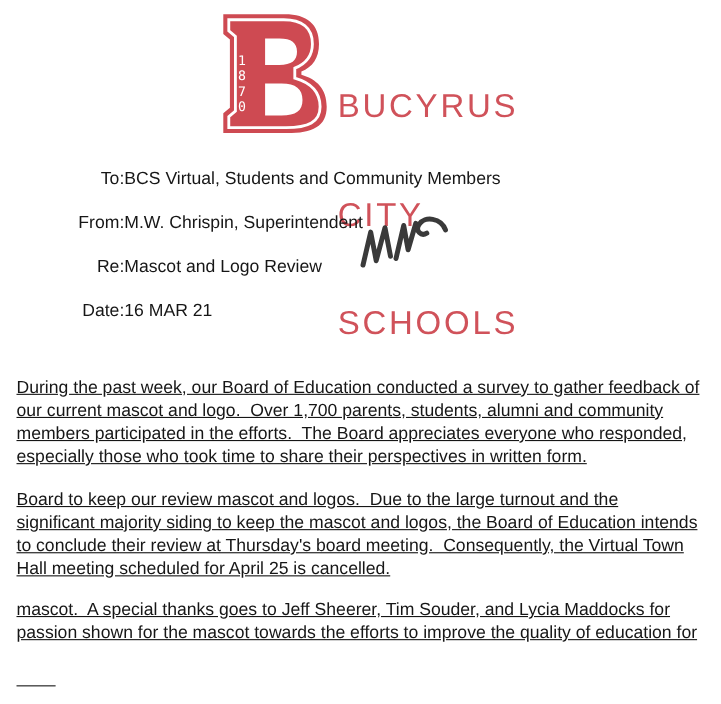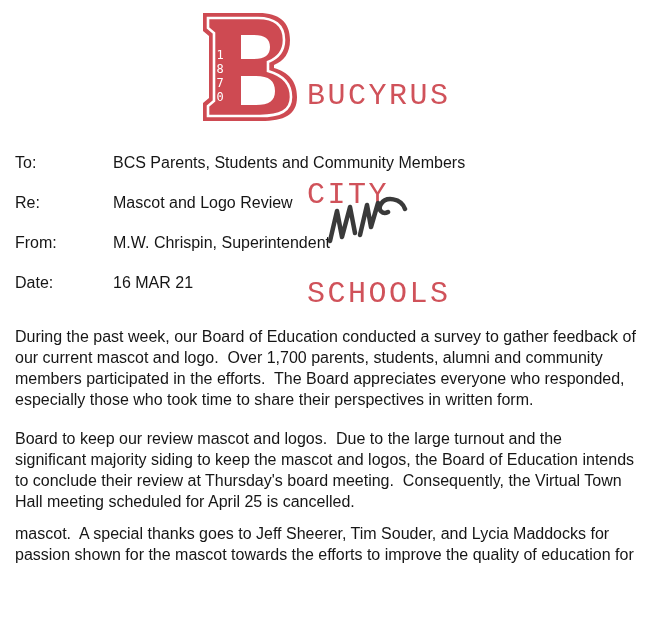--- a/index.html
+++ b/index.html
@@ -20,57 +20,57 @@
     top: 11px;
   }
   .logo-year {
     font-family: "DejaVu Sans Mono", monospace;
     font-size: 12px;
   }
   .wordmark {
     position: absolute;
     left: 307px;
     top: 14px;
-    font-family: Liberation Mono, monospace;
+    font-family: Liberation Sans, sans-serif;
     font-size: 30px;
     line-height: 33px;
     letter-spacing: 2.5px;
     color: #d0525a;
     white-space: pre;
   }
 
   
   .fields {
     position: absolute;
     left: 15px;
     top: 155px;
     font-size: 16px;
     color: #161616;
   }
   .field-row { display: flex; margin-bottom: 24px; line-height: 16px; }
-  .field-label { width: 98px; flex: 0 0 98px; }
+  .field-label { width: 98px; flex: 0 0 98px; text-align: right; }
   .field-value { white-space: pre; }
 
   
   .sig {
     position: absolute;
     left: 327px;
     top: 196px;
   }
 
   
   .body-text {
     position: absolute;
     left: 15px;
     top: 326px;
     font-size: 16px;
     line-height: 21px;
     color: #161616;
   }
-  .para { margin: 0 0 18px 0; }
+  .para { margin: 16px 0 18px 0; text-decoration: underline; }
   .para.tight { margin-bottom: 11px; }
   .line { white-space: pre; }
 </style>
 </head>
 <body>
 
 <div class="page">
 
   <svg class="logo-b" width="107" height="112" viewBox="0 0 107 112">
     <path fill-rule="evenodd" d="M8 2 H64 C84 2 95 11 95 29 C95 42 89 50 79 54 L79 57 C93 61 102 70 102 86 C102 104 89 110 66 110 H8 L8 92 L14 87 L14 25 L8 20 Z
@@ -87,29 +87,29 @@
 
   <div class="wordmark">
     <div>BUCYRUS</div>
     <div>CITY</div>
     <div>SCHOOLS</div>
   </div>
 
   <div class="fields">
     <div class="field-row">
       <div class="field-label">To:</div>
-      <div class="field-value">BCS Parents, Students and Community Members</div>
+      <div class="field-value">BCS Virtual, Students and Community Members</div>
+    </div>
+    <div class="field-row">
+      <div class="field-label">From:</div>
+      <div class="field-value">M.W. Chrispin, Superintendent</div>
     </div>
     <div class="field-row">
       <div class="field-label">Re:</div>
       <div class="field-value">Mascot and Logo Review</div>
-    </div>
-    <div class="field-row">
-      <div class="field-label">From:</div>
-      <div class="field-value">M.W. Chrispin, Superintendent</div>
     </div>
     <div class="field-row">
       <div class="field-label">Date:</div>
       <div class="field-value">16 MAR 21</div>
     </div>
   </div>
 
   <svg class="sig" width="84" height="50" viewBox="0 0 84 50" aria-label="MWC">
     <g fill="none" stroke="#3a3a3a" stroke-width="4.5" stroke-linecap="round" stroke-linejoin="round">
       <path d="M3 45 L10 15 L15 41 L23 11 L28 37"></path>

